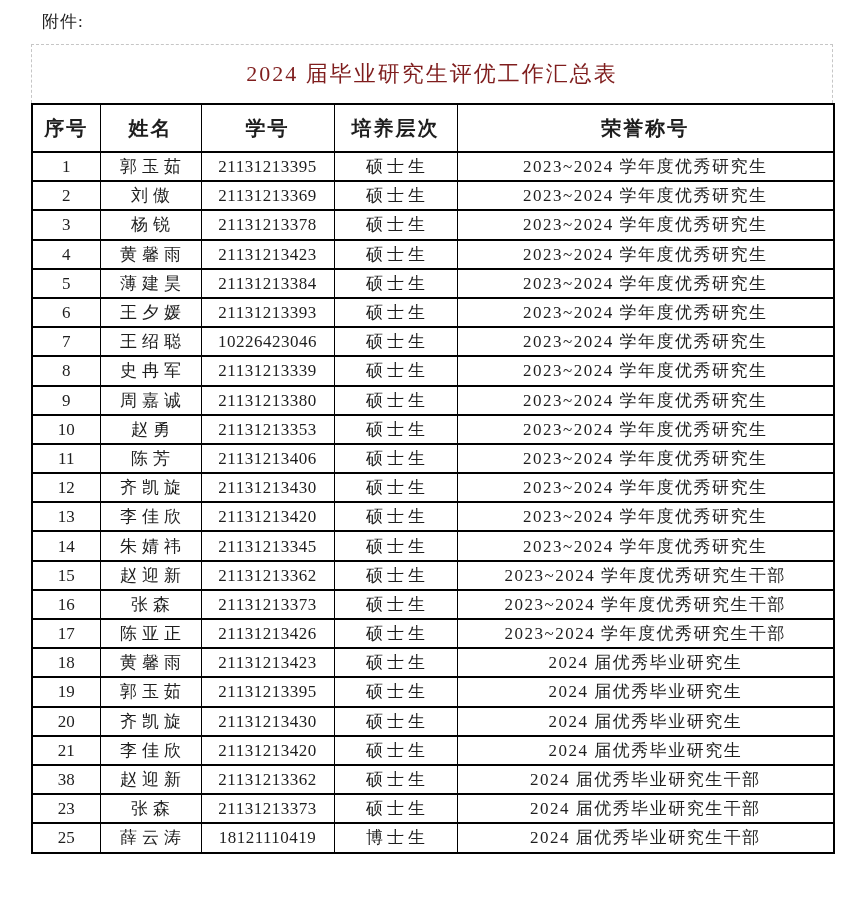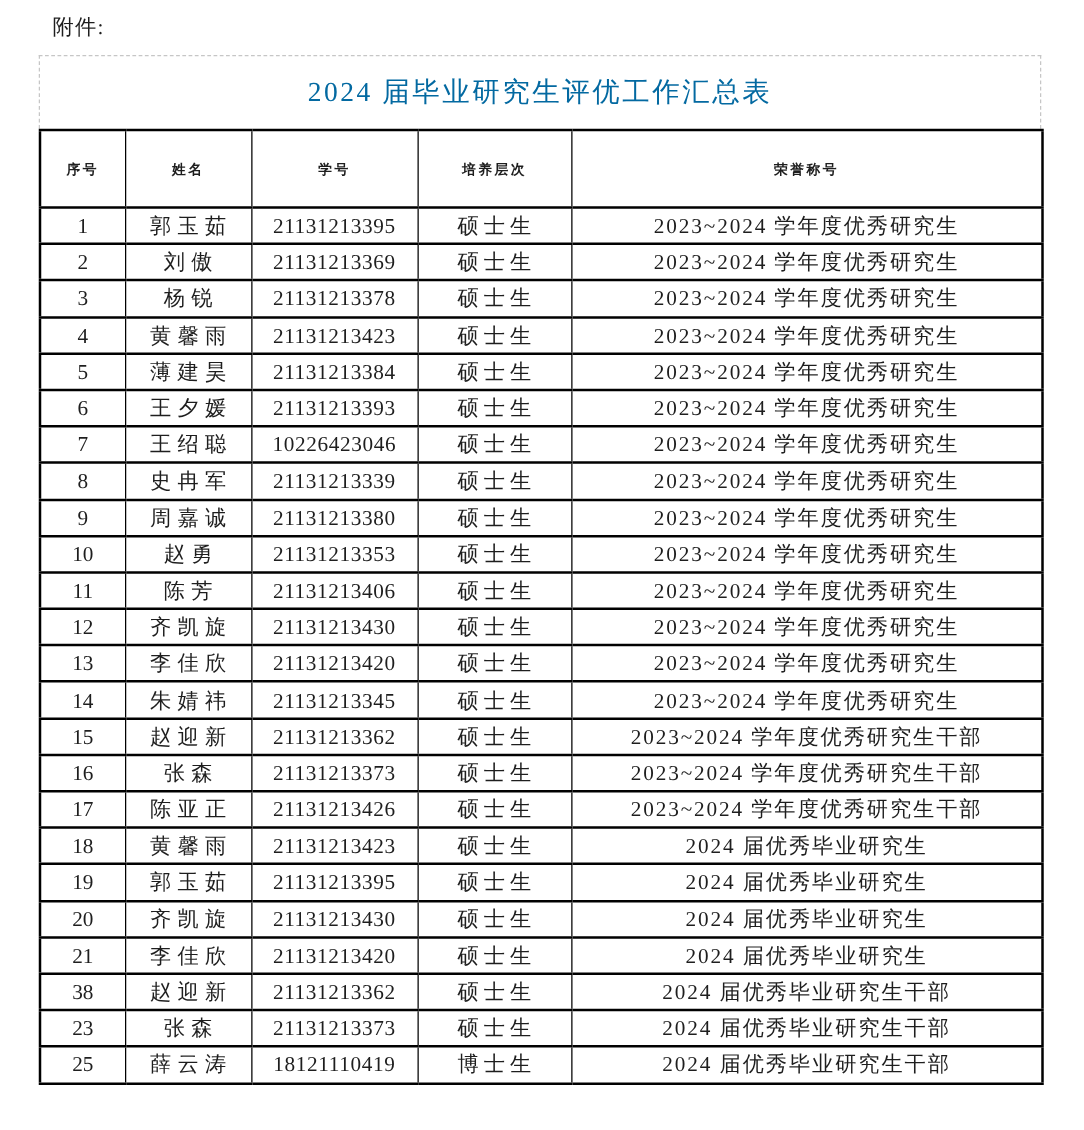--- a/index.html
+++ b/index.html
@@ -33,43 +33,43 @@
     border-top: 1px dashed #c6c6c6;
     border-left: 1px dashed #c6c6c6;
     border-right: 1px dashed #c6c6c6;
     display: flex;
     align-items: center;
     justify-content: center;
   }
   .doc-title {
     font-size: 22px;
     letter-spacing: 2px;
-    color: #0369a1;
+    color: #7f1d1d;
     white-space: pre;
   }
 
   table.summary {
     width: 802px;
     table-layout: fixed;
     border-collapse: collapse;
     border: 2px solid #000;
   }
   table.summary th, table.summary td {
     border: 1px solid #000;
     border-top-width: 2px;
     border-bottom-width: 2px;
     text-align: center;
     vertical-align: middle;
     overflow: hidden;
     white-space: nowrap;
     font-weight: normal;
   }
   table.summary thead th {
-    height: 62px;
-    font-size: 11px;
+    height: 48px;
+    font-size: 20px;
     font-weight: bold;
     letter-spacing: 2px;
   }
   table.summary tbody td {
     height: 29.2px;
     font-size: 17px;
     line-height: 1;
   }
   td.c0 { font-size: 16px; }                           
   td.c1 { letter-spacing: 5px; text-indent: 5px; }     

